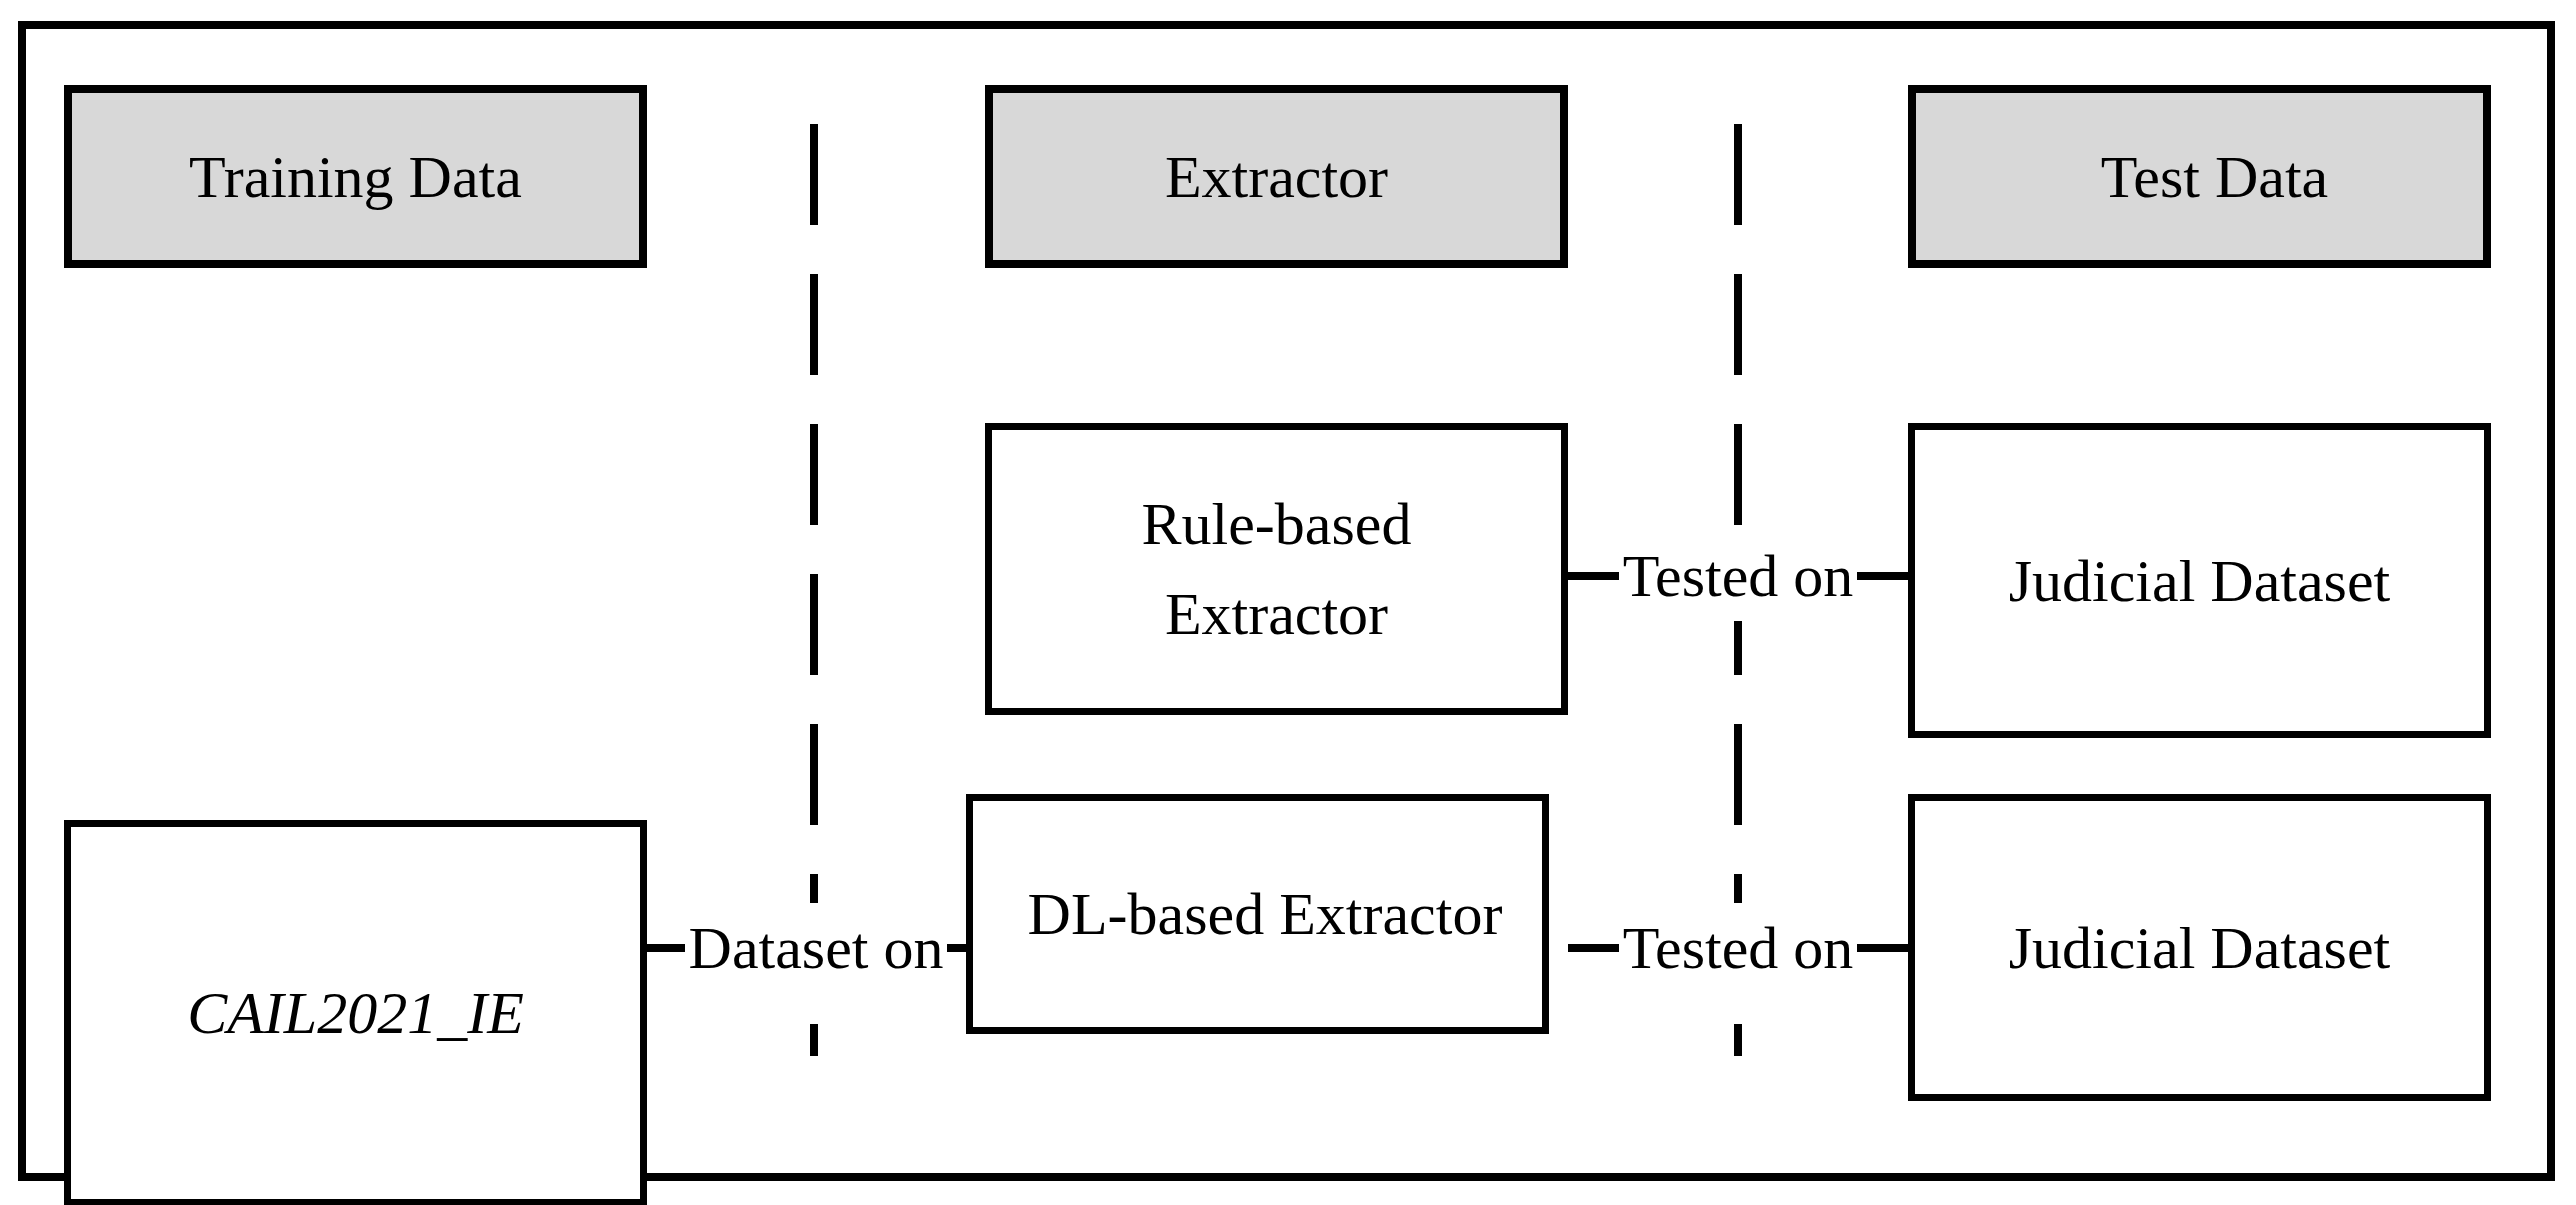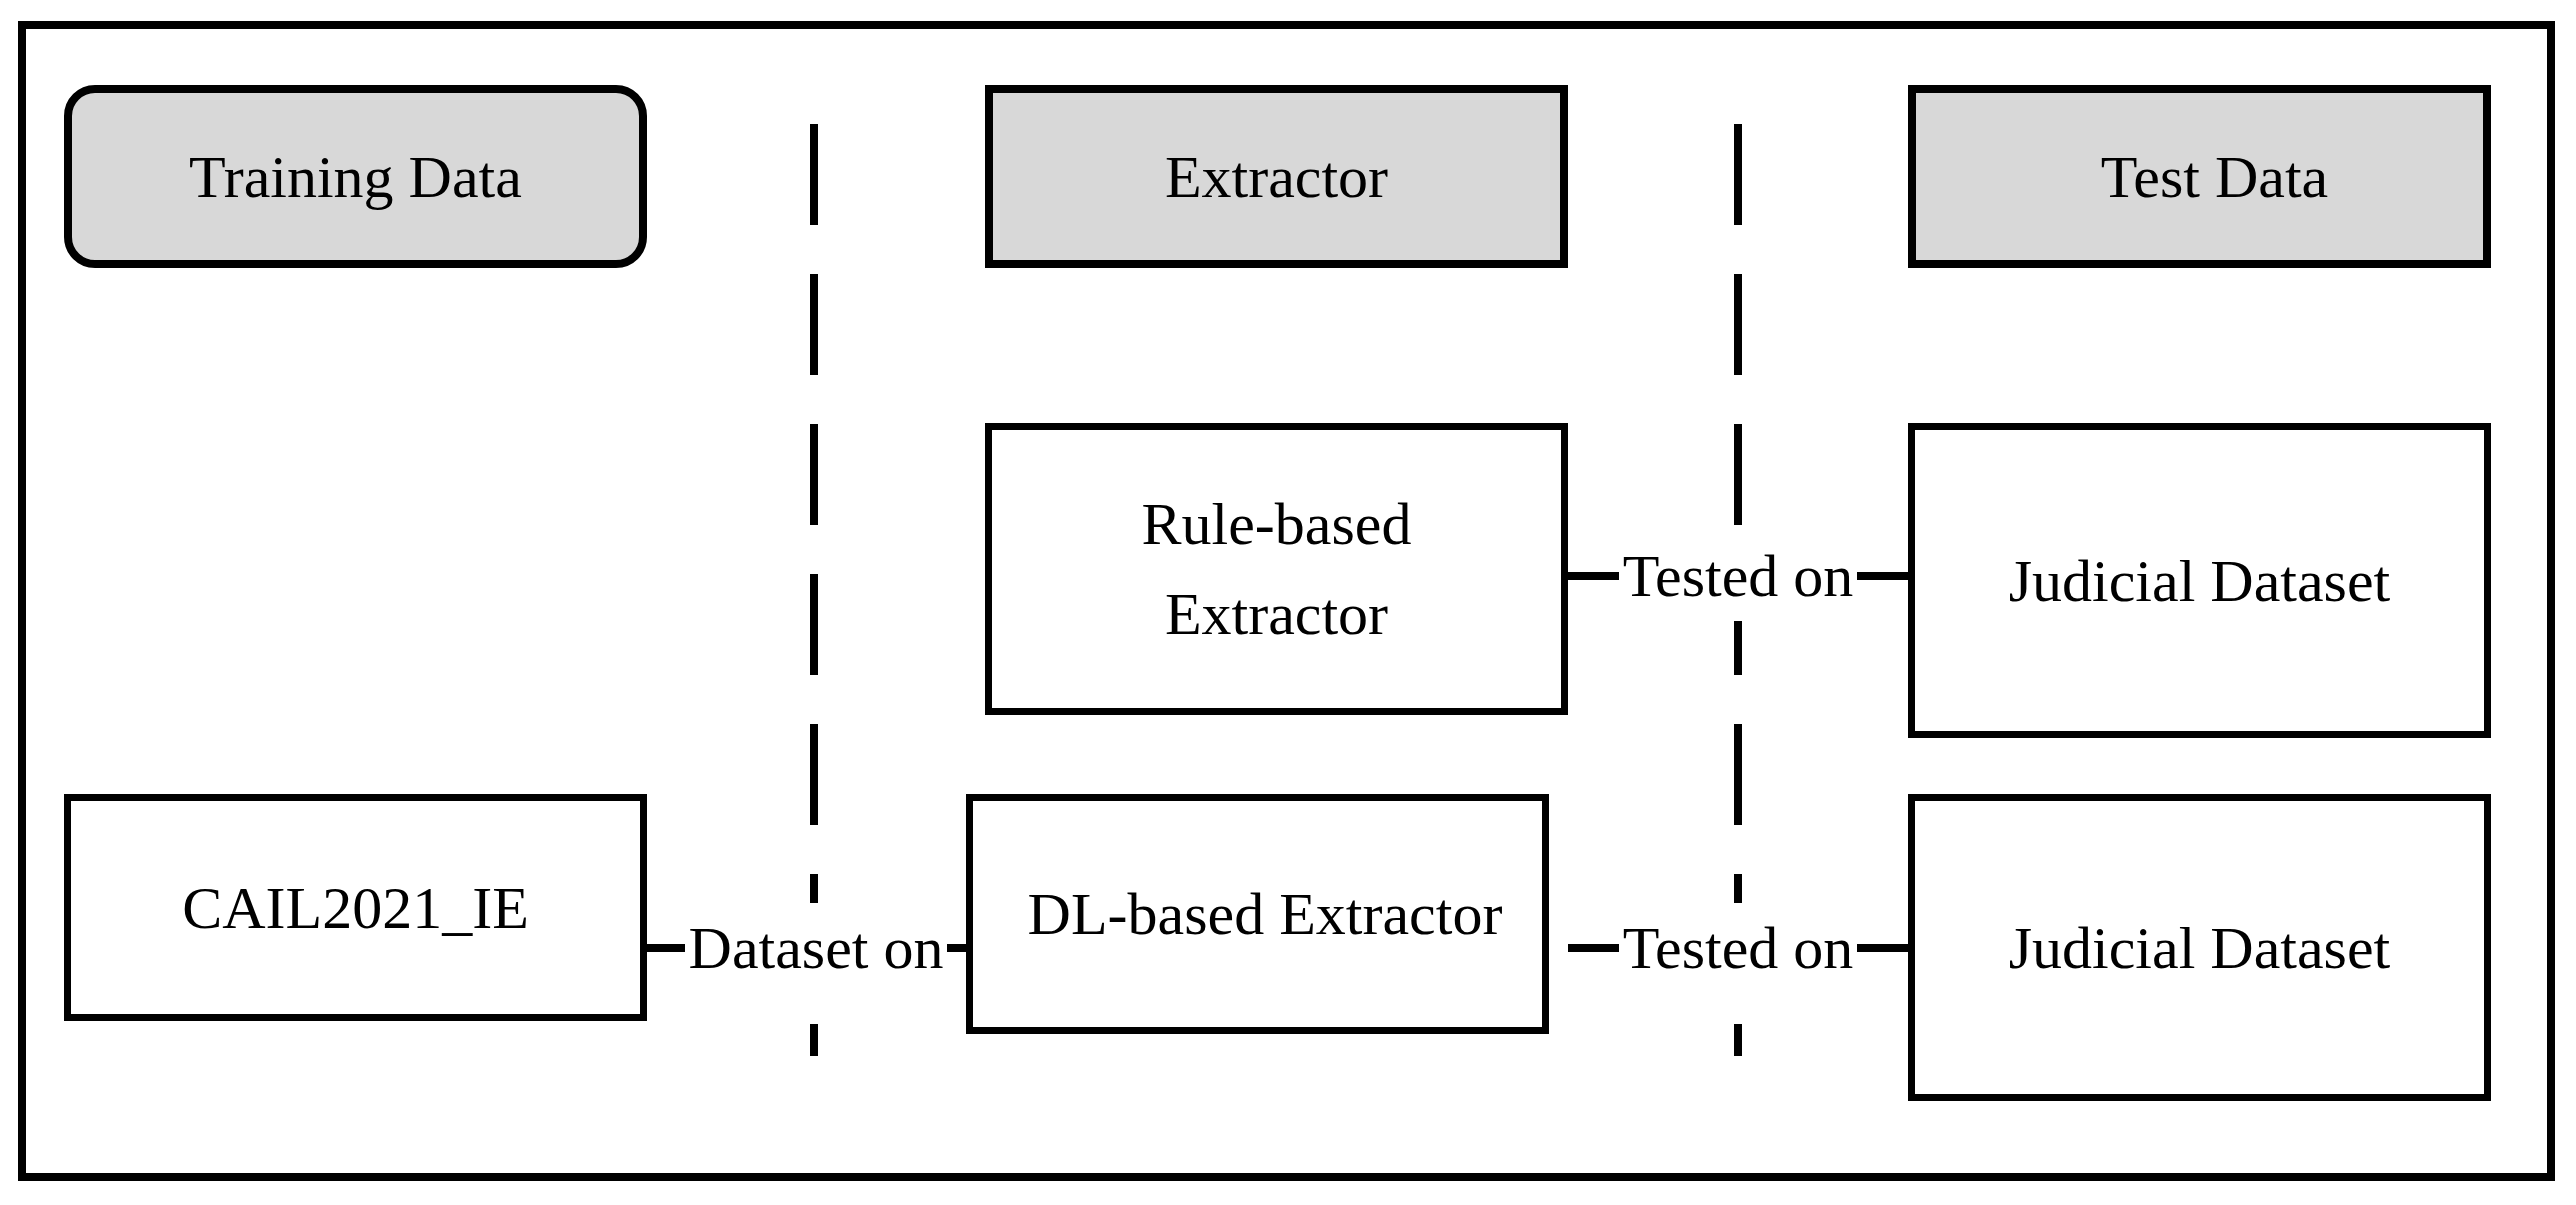--- a/index.html
+++ b/index.html
@@ -85,21 +85,21 @@
 </head>
 <body>
 
 <div class="canvas">
 
   <div class="outer-frame"></div>
 
   <div class="dashed-divider" style="left: 810px;"></div>
   <div class="dashed-divider" style="left: 1734px;"></div>
 
-  <div class="box header" style="left: 64px; top: 85px; width: 583px; height: 183px; border-radius: 31px;">
+  <div class="box header" style="left: 64px; top: 85px; width: 583px; height: 183px;">
     <div class="box-text">
       <div>Training Data</div>
     </div>
   </div>
 
   <div class="box header" style="left: 985px; top: 85px; width: 583px; height: 183px;">
     <div class="box-text">
       <div>Extractor</div>
     </div>
   </div>
@@ -116,21 +116,21 @@
       <div>Extractor</div>
     </div>
   </div>
 
   <div class="box white" style="left: 1908px; top: 423px; width: 583px; height: 315px;">
     <div class="box-text">
       <div>Judicial Dataset</div>
     </div>
   </div>
 
-  <div class="box white" style="left: 64px; top: 794px; width: 583px; height: 227px;">
+  <div class="box white" style="left: 64px; top: 820px; width: 583px; height: 386px; font-style: italic;">
     <div class="box-text">
       <div>CAIL2021_IE</div>
     </div>
   </div>
 
   <div class="box white" style="left: 966px; top: 794px; width: 583px; height: 240px; padding-left: 15px;">
     <div class="box-text">
       <div>DL-based Extractor</div>
     </div>
   </div>

